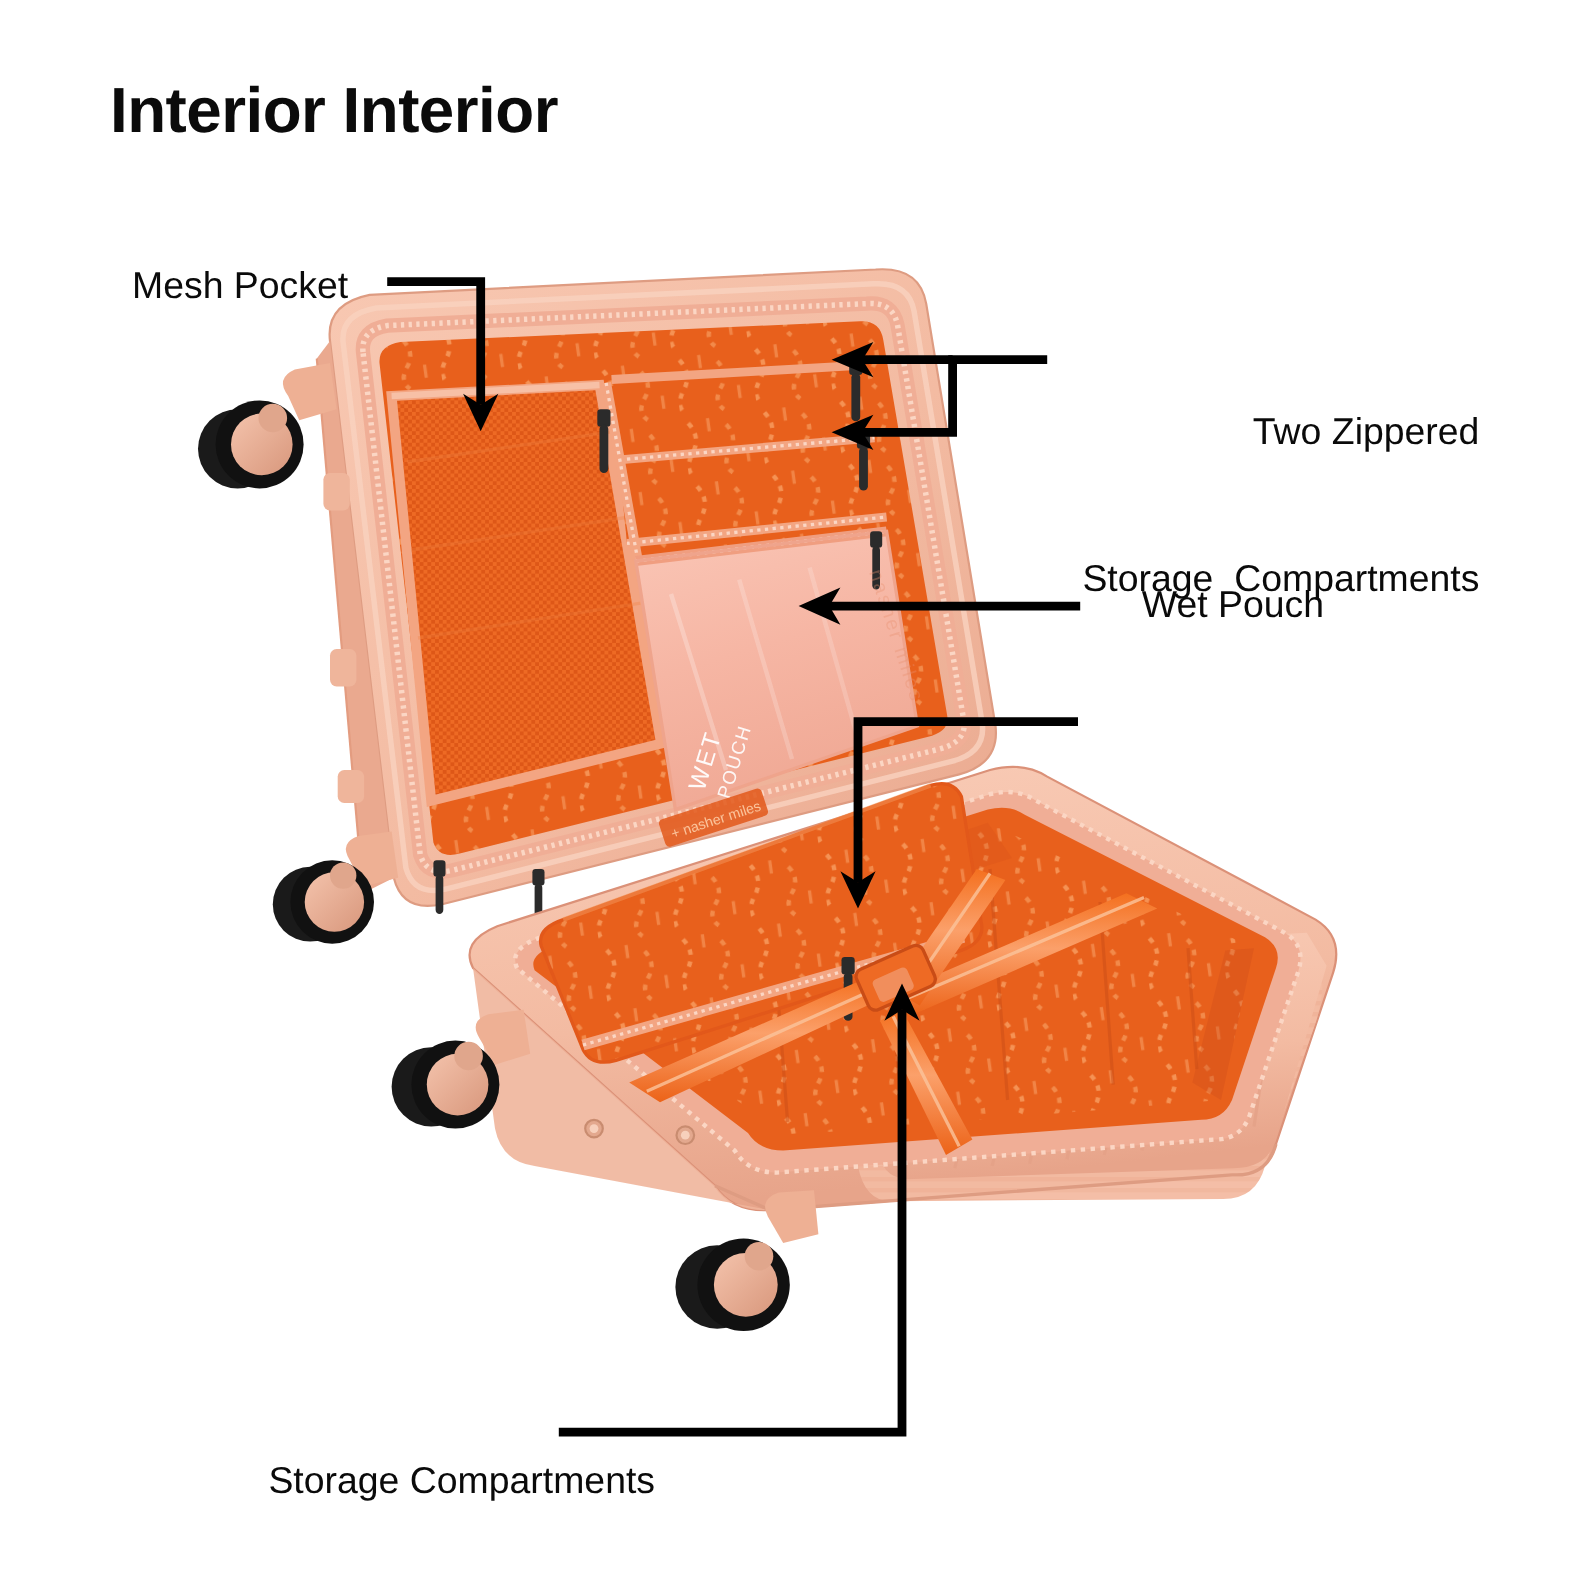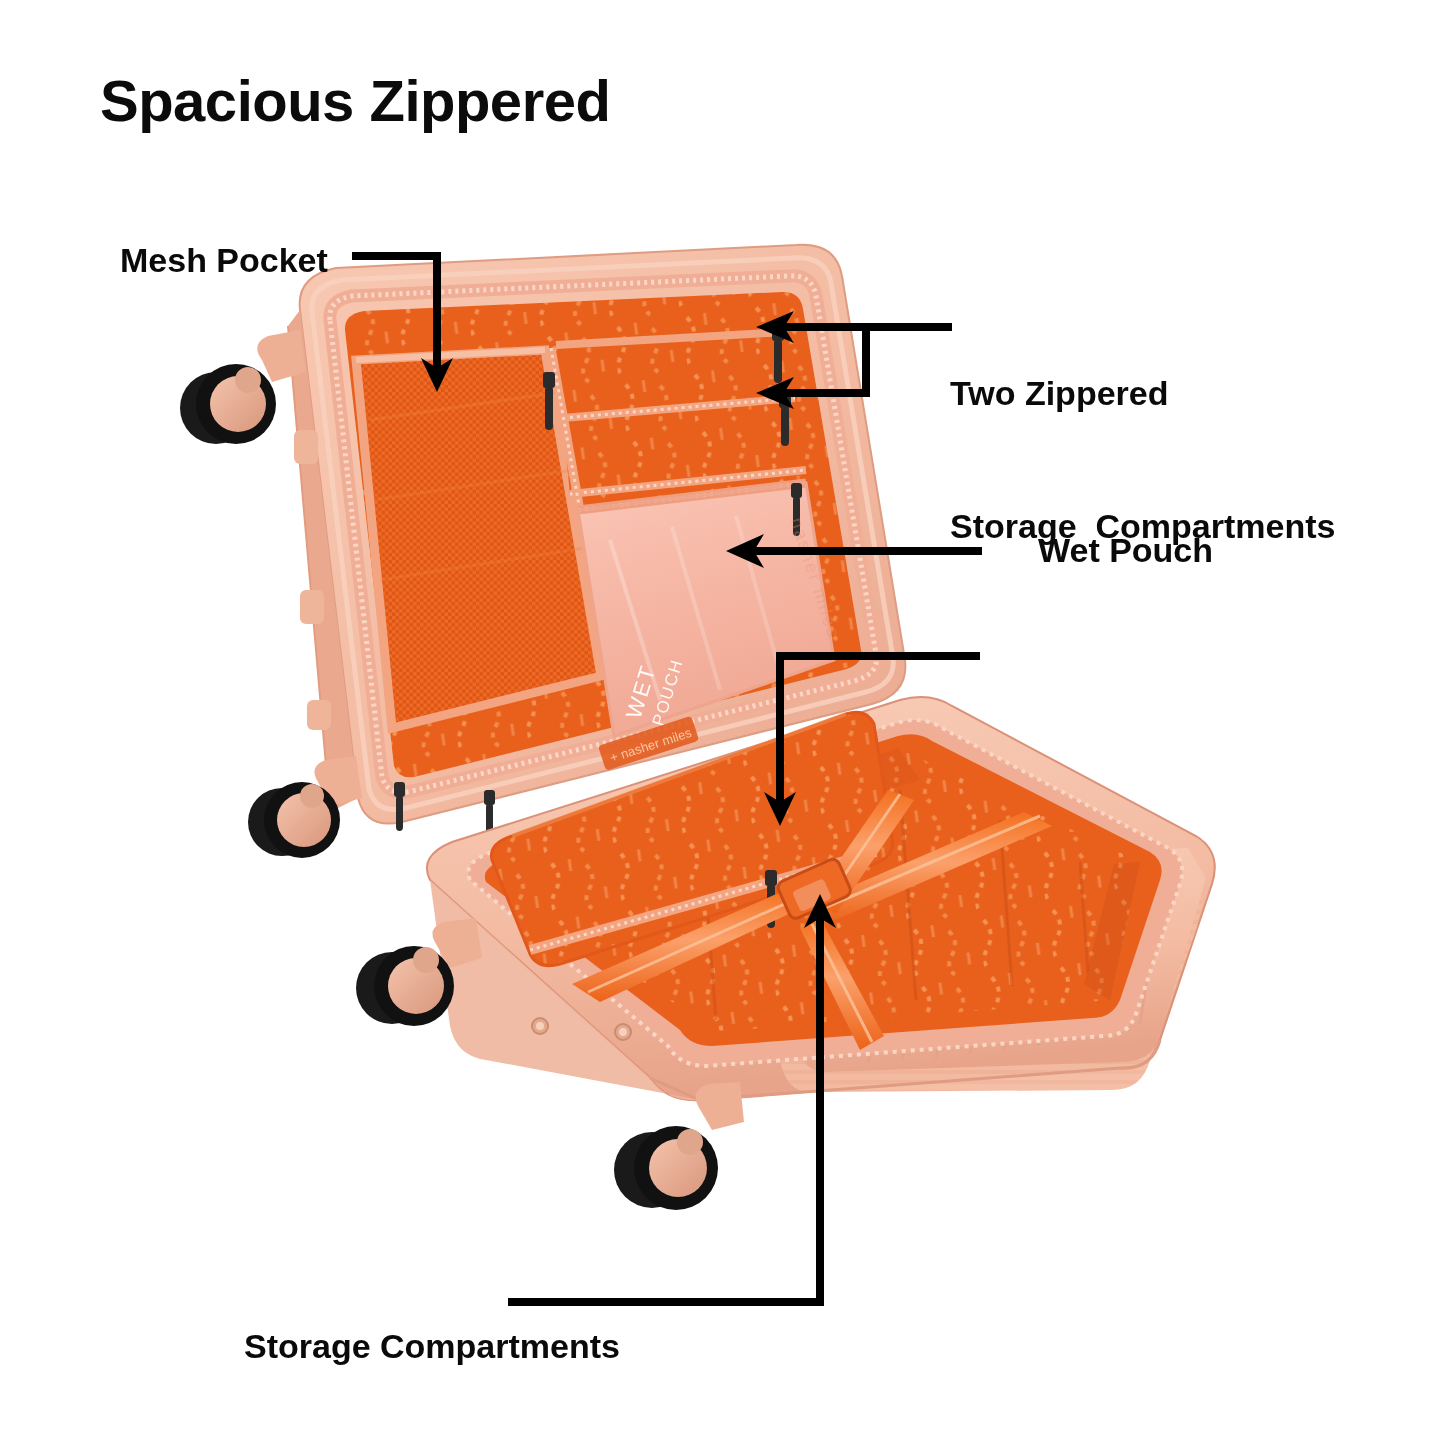--- a/index.html
+++ b/index.html
@@ -9,25 +9,25 @@
   #stage{position:absolute;left:0;top:0;width:1445px;height:1445px;background:#fff;}
 
   
   #page-title{
     position:absolute;left:100px;top:72px;
     font-size:58px;font-weight:bold;letter-spacing:-0.5px;
     color:#0b0b0b;white-space:nowrap;line-height:1;
   }
 
   
-  .callout{position:absolute;font-size:34px;font-weight:700;color:#0a0a0a;
-           line-height:1.30;white-space:pre;}
+  .callout{position:absolute;font-size:34px;font-weight:400;color:#0a0a0a;
+           line-height:1.30;white-space:pre;text-align:right;}
 
   #lbl-mesh{left:120px;top:238px;}
-  #lbl-twozip{left:950px;top:283px;}
+  #lbl-twozip{left:984px;top:283px;}
   #lbl-wet{left:998px;top:528px;margin-left:40px;}
   #lbl-hinge{left:996px;top:632px;}
   #lbl-straps{left:244px;top:1236px;}
 
   
   #art{position:absolute;left:0;top:0;width:1445px;height:1445px;}
 </style>
 </head>
 <body>
 
@@ -342,21 +342,21 @@
         <path d="M780,826 L764,792 L780,802 L796,792 Z" fill="#000" stroke="none"></path>
       </g>
 
       <g>
         <path d="M508,1302 L820,1302 L820,918"></path>
         <path d="M820,894 L836,928 L820,918 L804,928 Z" fill="#000" stroke="none"></path>
       </g>
     </g>
   </svg>
 
-  <div id="page-title">Spacious Zippered</div>
+  <div id="page-title">Interior Interior</div>
 
   <div class="callout" id="lbl-mesh">Mesh Pocket</div>
 
   <div class="callout" id="lbl-twozip">
     <div>Two Zippered</div>
     <div>Storage  Compartments</div>
   </div>
 
   <div class="callout" id="lbl-wet">Wet Pouch</div>
 

